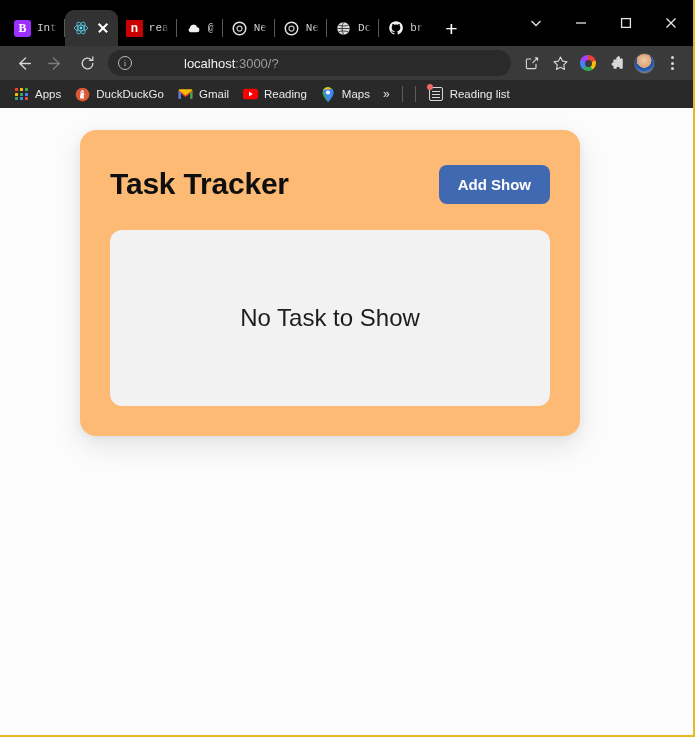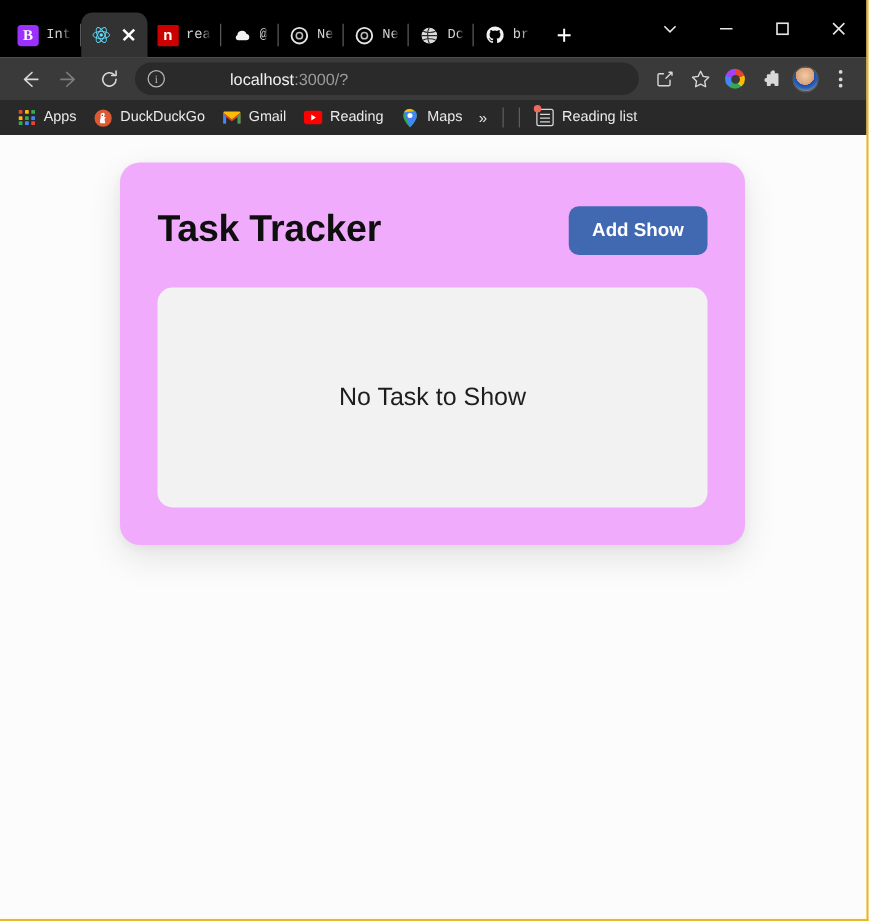--- a/index.html
+++ b/index.html
@@ -369,25 +369,25 @@
   
   #page-viewport {
     flex: 1 1 auto;
     background: #fcfcfc;
     overflow: hidden;
     position: relative;
   }
 
   #app-card {
     position: absolute;
-    left: 96px;
+    left: 80px;
     top: 22px;
     width: 500px;
     height: 306px;
-    background: #f0abfc;
+    background: #fdba74;
     border-radius: 16px;
     box-shadow: 0 10px 28px rgba(0,0,0,0.10), 0 2px 8px rgba(0,0,0,0.05);
     padding: 30px 30px 0 30px;
   }
 
   #app-header {
     display: flex;
     align-items: center;
     justify-content: space-between;
     height: 48px;
@@ -417,21 +417,21 @@
   #task-list-panel {
     background: #f2f2f2;
     border-radius: 12px;
     height: 176px;
     display: flex;
     align-items: center;
     justify-content: center;
   }
 
   #empty-state-text {
-    font-size: 20px;
+    font-size: 24px;
     color: #1d1d1d;
   }
 </style>
 </head>
 <body>
 
 <div id="browser-window">
 
   <div id="tab-strip">
 

